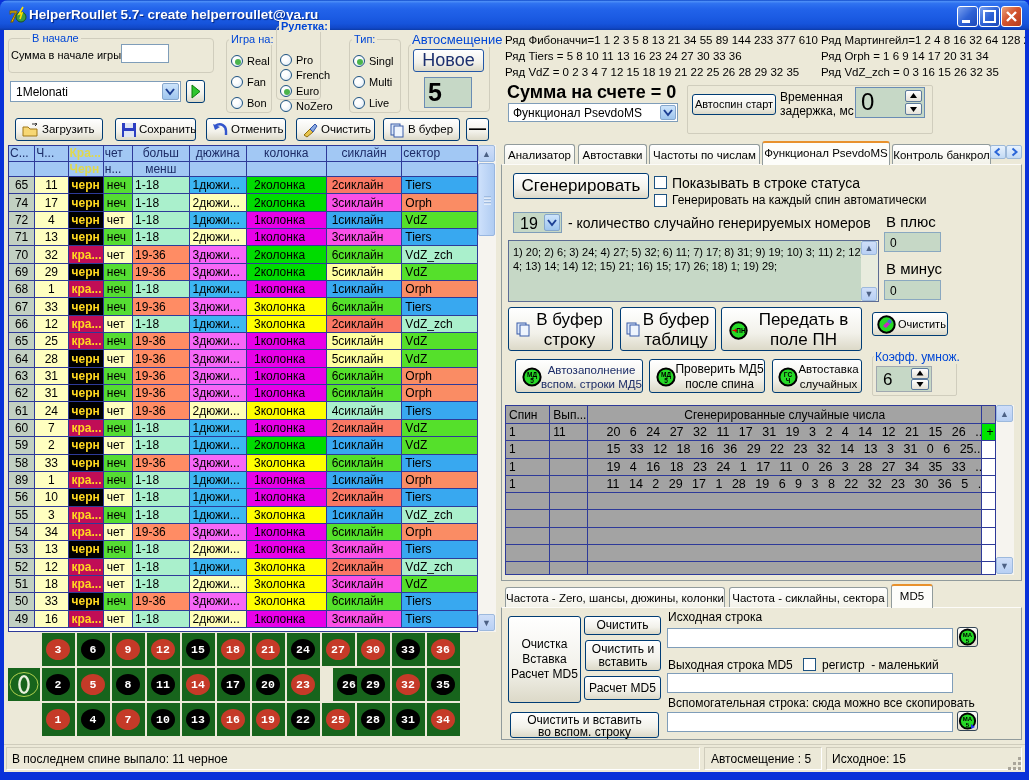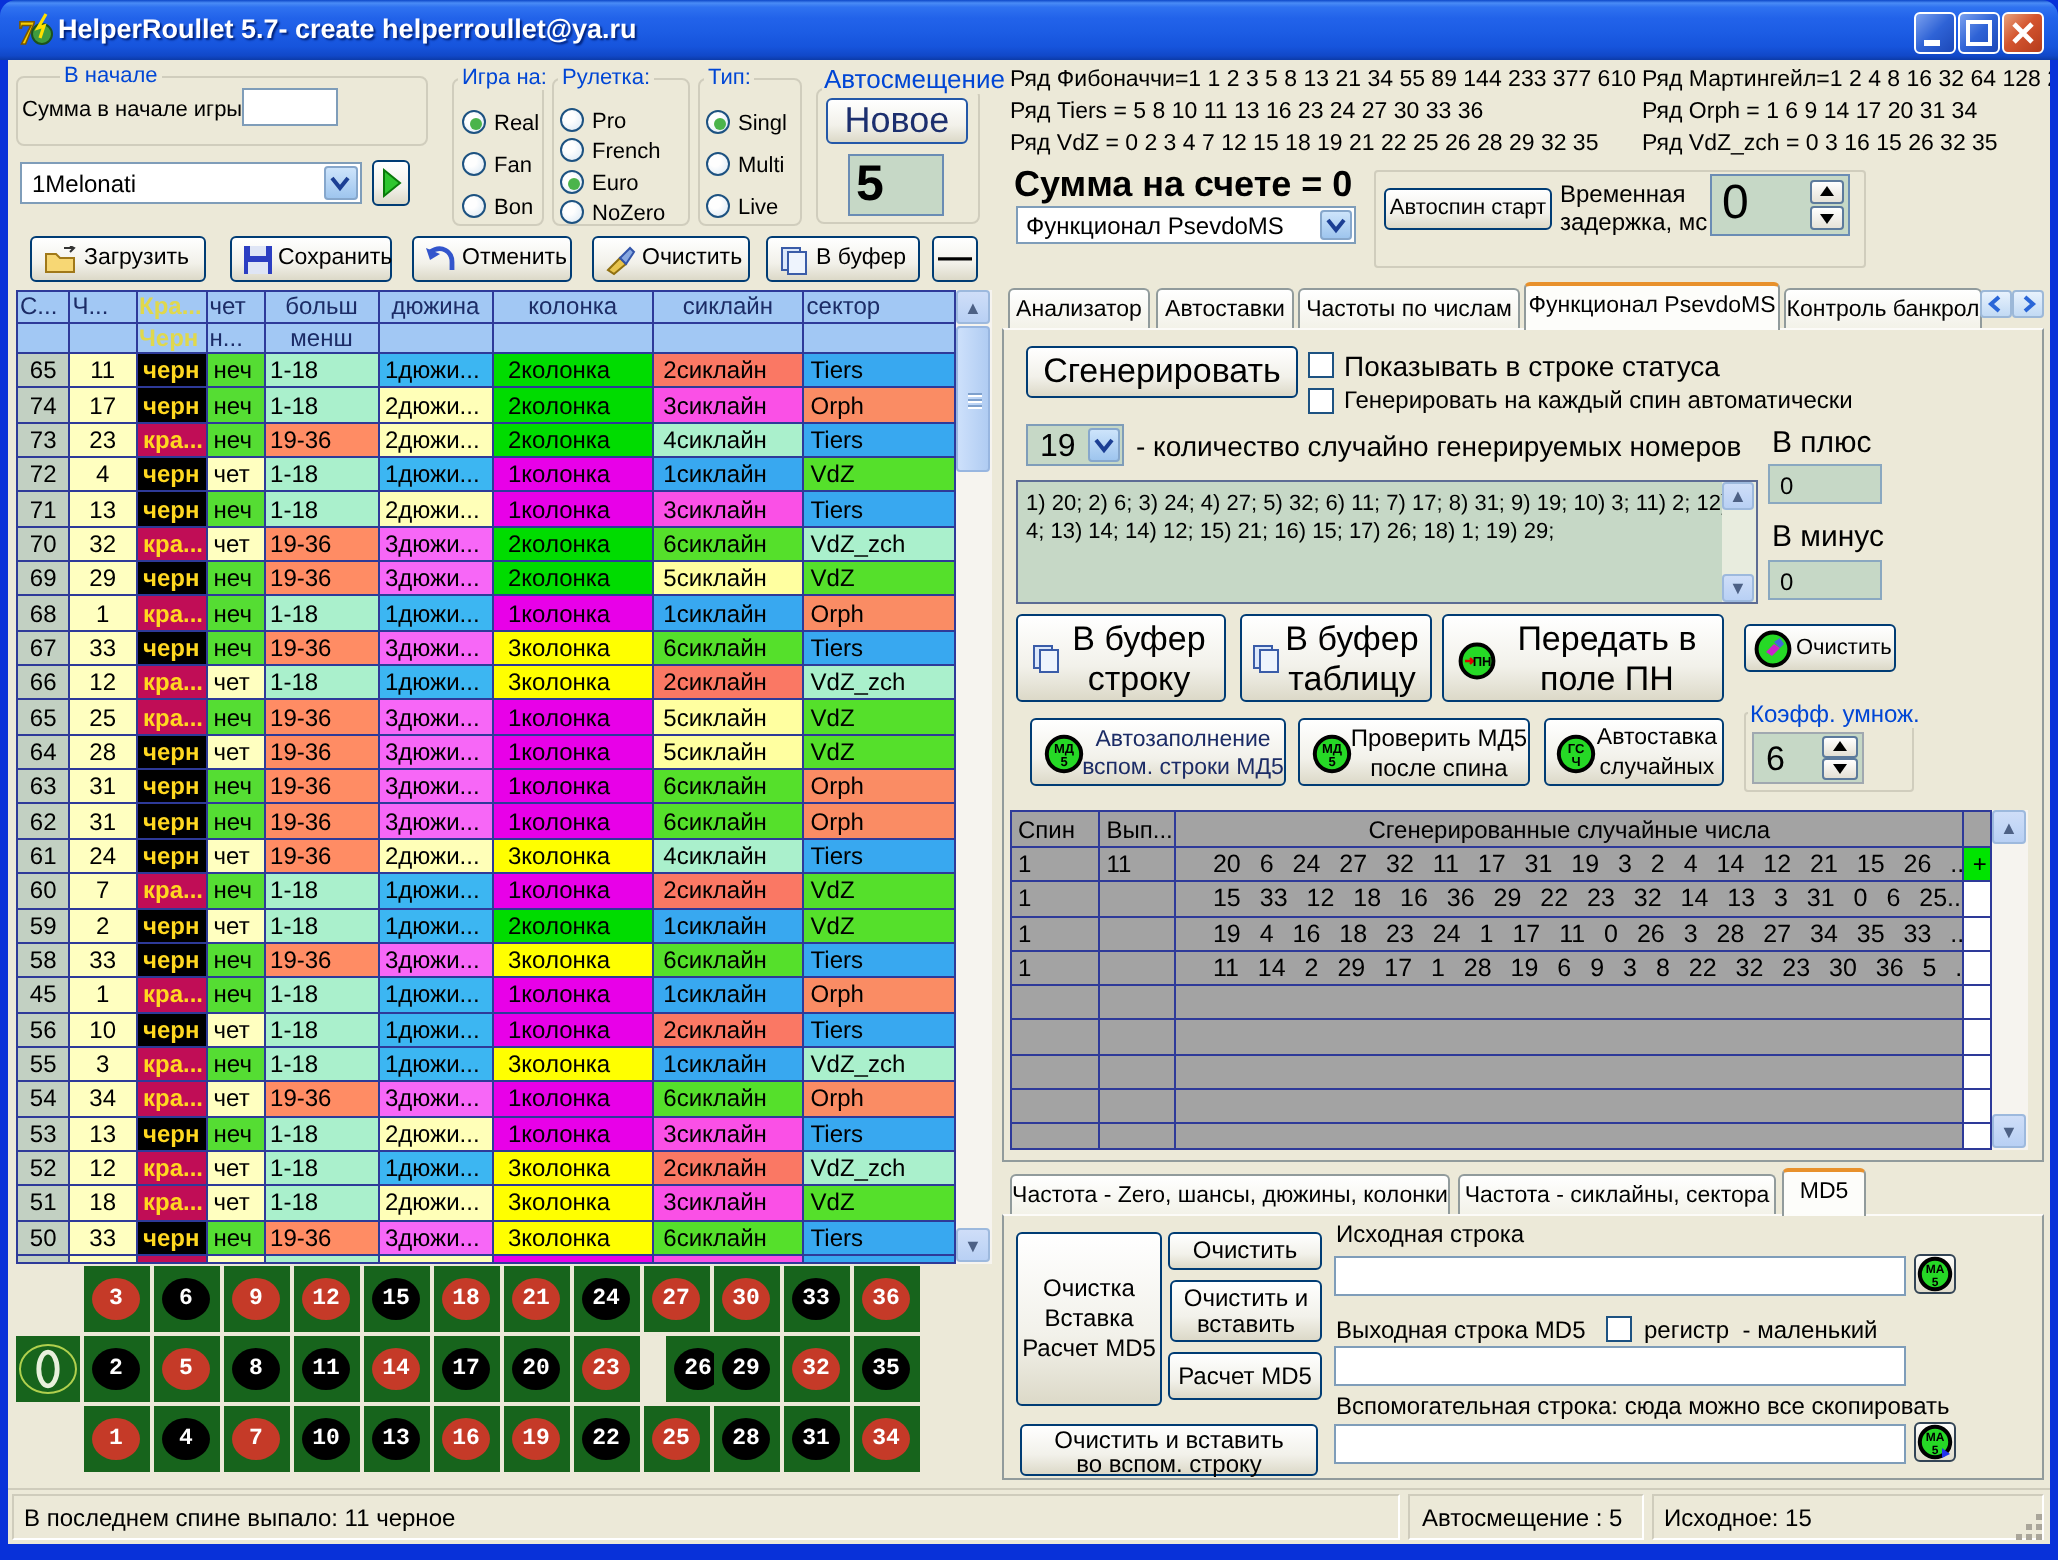--- a/index.html
+++ b/index.html
@@ -117,21 +117,21 @@
     </svg>
 </div>
 
 <div class="grp" style="left:226px;top:39px;width:46px;height:74px;">
     <div class="cap" style="left:2px;">Игра на:</div>
   </div>
 <div class="radio sel" style="left:231px;top:55px;"><span class="circ"></span>Real</div>
 <div class="radio" style="left:231px;top:76px;"><span class="circ"></span>Fan</div>
 <div class="radio" style="left:231px;top:97px;"><span class="circ"></span>Bon</div>
 
-<div class="grp" style="left:276px;top:39px;width:69px;height:74px;">
+<div class="grp" style="left:276px;top:26px;width:45px;height:74px;font-weight:bold;">
     <div class="cap" style="left:2px;">Рулетка:</div>
   </div>
 <div class="radio" style="left:280px;top:54px;"><span class="circ"></span>Pro</div>
 <div class="radio" style="left:280px;top:69px;"><span class="circ"></span>French</div>
 <div class="radio sel" style="left:280px;top:85px;"><span class="circ"></span>Euro</div>
 <div class="radio" style="left:280px;top:100px;"><span class="circ"></span>NoZero</div>
 
 <div class="grp" style="left:349px;top:39px;width:52px;height:74px;">
     <div class="cap" style="left:2px;">Тип:</div>
   </div>
@@ -223,31 +223,20 @@
           <td class="c2">17</td>
 <td class="c3" style="background:#000000;color:#ffd820">черн</td>
 <td class="c4" style="background:#55dd33">неч</td>
 <td class="c5" style="background:#aaf0cc">1-18</td>
 <td class="c6" style="background:#ffffb8">2дюжи...</td>
 <td class="c7" style="background:#00dc00">2колонка</td>
 <td class="c8" style="background:#fa50e6">3сиклайн</td>
 <td class="c9" style="background:#fa8c64">Orph</td>
 </tr>
 <tr>
-<td class="c1">73</td>
-          <td class="c2">23</td>
-<td class="c3" style="background:#c00d56;color:#ffd820">кра...</td>
-<td class="c4" style="background:#55dd33">неч</td>
-<td class="c5" style="background:#ff8c64">19-36</td>
-<td class="c6" style="background:#ffffb8">2дюжи...</td>
-<td class="c7" style="background:#00dc00">2колонка</td>
-<td class="c8" style="background:#aaf0cc">4сиклайн</td>
-<td class="c9" style="background:#38a8f0">Tiers</td>
-</tr>
-<tr>
 <td class="c1">72</td>
           <td class="c2">4</td>
 <td class="c3" style="background:#000000;color:#ffd820">черн</td>
 <td class="c4" style="background:#ffffc0">чет</td>
 <td class="c5" style="background:#aaf0cc">1-18</td>
 <td class="c6" style="background:#3cb6f2">1дюжи...</td>
 <td class="c7" style="background:#e800e8">1колонка</td>
 <td class="c8" style="background:#38a8f0">1сиклайн</td>
 <td class="c9" style="background:#55e02b">VdZ</td>
 </tr>
@@ -399,21 +388,21 @@
           <td class="c2">33</td>
 <td class="c3" style="background:#000000;color:#ffd820">черн</td>
 <td class="c4" style="background:#55dd33">неч</td>
 <td class="c5" style="background:#ff8c64">19-36</td>
 <td class="c6" style="background:#f767f7">3дюжи...</td>
 <td class="c7" style="background:#ffff00">3колонка</td>
 <td class="c8" style="background:#55e02b">6сиклайн</td>
 <td class="c9" style="background:#38a8f0">Tiers</td>
 </tr>
 <tr>
-<td class="c1">45</td>
+<td class="c1">89</td>
           <td class="c2">1</td>
 <td class="c3" style="background:#c00d56;color:#ffd820">кра...</td>
 <td class="c4" style="background:#55dd33">неч</td>
 <td class="c5" style="background:#aaf0cc">1-18</td>
 <td class="c6" style="background:#3cb6f2">1дюжи...</td>
 <td class="c7" style="background:#e800e8">1колонка</td>
 <td class="c8" style="background:#38a8f0">1сиклайн</td>
 <td class="c9" style="background:#fa8c64">Orph</td>
 </tr>
 <tr>

